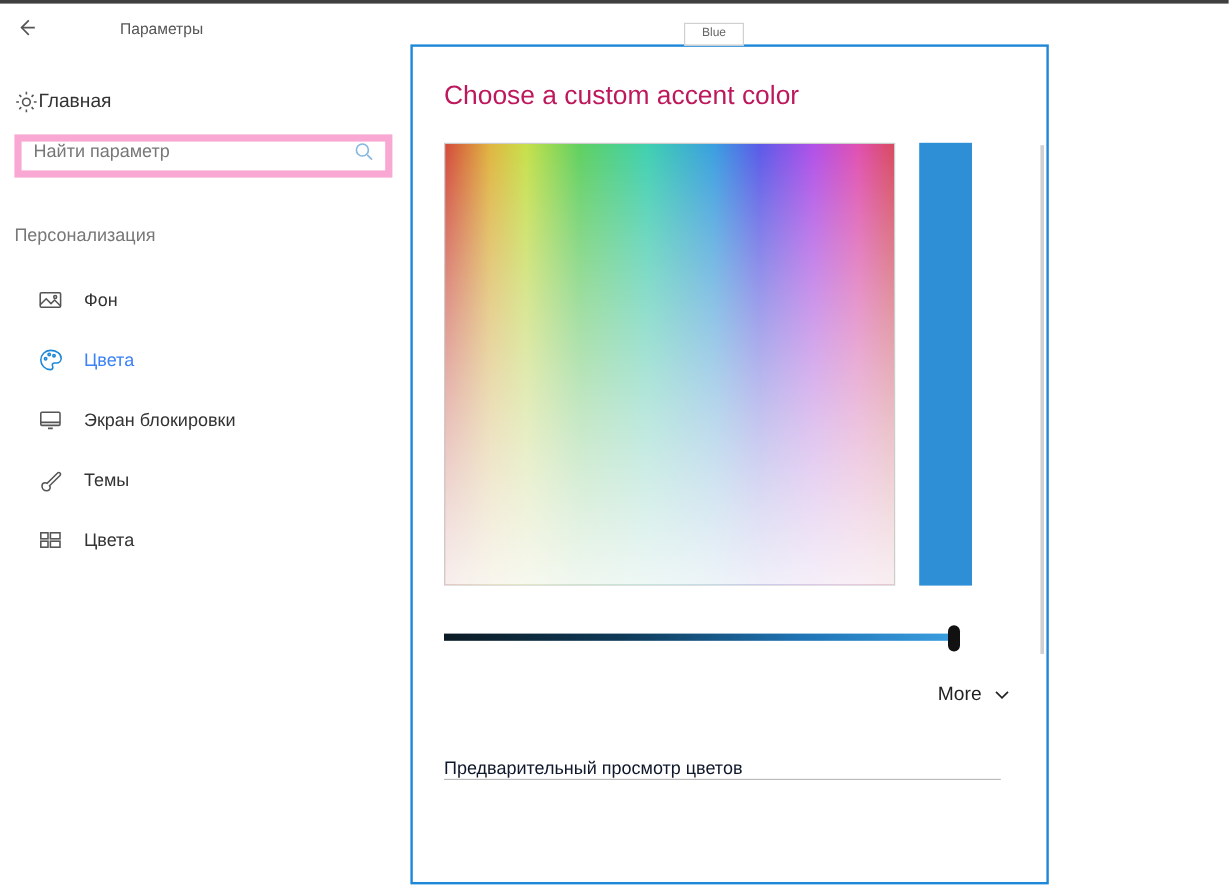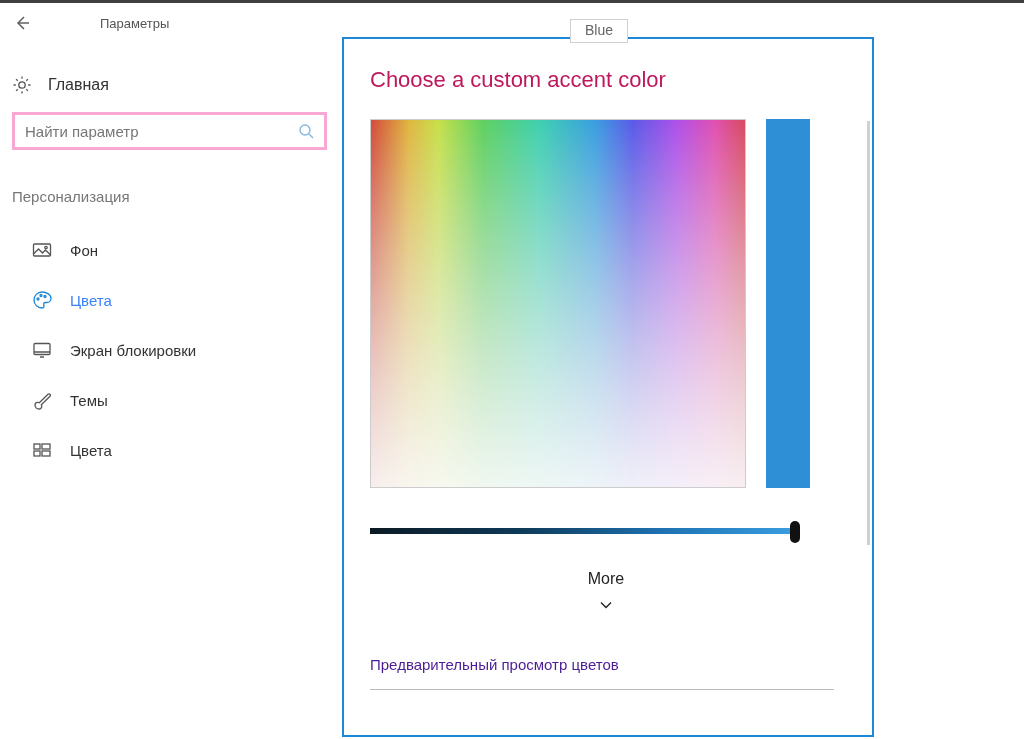--- a/index.html
+++ b/index.html
@@ -9,46 +9,46 @@
   
   .window-top-line { position: absolute; top: 0; left: 0; right: 0; height: 3px; background: #404040; }
 
   
   .titlebar { position: absolute; top: 3px; left: 0; height: 40px; display: flex; align-items: center; gap: 44px; }
   .back-btn { width: 44px; height: 40px; display: flex; align-items: center; justify-content: center; color: #555; }
   .back-btn svg { width: 16px; height: 16px; stroke: #555; }
   .title-text { font-size: 13px; color: #555; margin-left: 12px; }
 
   
-  .home-row { position: absolute; top: 60px; left: 12px; height: 50px; display: flex; align-items: center; gap: 16px; color: #333; }
+  .home-row { position: absolute; top: 60px; left: 12px; height: 50px; display: flex; align-items: center; color: #333; }
   .home-row .ico { width: 20px; height: 20px; display:flex; align-items:center; justify-content:center; }
   .home-row .lbl { font-size: 16px; }
 
   
-  .search-wrap { position: absolute; top: 112px; left: 12px; width: 315px; height: 36px; border: 3px solid #f9a8d4; display: flex; align-items: center; padding: 16px 10px; }
+  .search-wrap { position: absolute; top: 112px; left: 12px; width: 315px; height: 36px; border: 6px solid #f9a8d4; display: flex; align-items: flex-start; padding: 0 10px; }
   .search-wrap input { flex: 1; border: none; outline: none; font-size: 15px; color: #333; background: transparent; }
   .search-wrap input::placeholder { color: #777; }
   .search-wrap .sicon { width: 16px; height: 16px; color: #a0bfe0; }
 
   
   .section-heading { position: absolute; top: 188px; left: 12px; font-size: 15px; color: #777; }
 
   
   .navlist { position: absolute; top: 225px; left: 0; width: 330px; }
   .navitem { height: 50px; display: flex; align-items: center; gap: 18px; padding-left: 12px; cursor: pointer; color: #333; margin-left: 20px; }
   .navitem .ico { width: 20px; height: 20px; display:flex; align-items:center; justify-content:center; color: #555; }
   .navitem .lbl { font-size: 15px; }
   .navitem.selected { color: #3b82f6; }
   .navitem.selected .ico { color: #1e88d8; }
 
   
   .dialog { position: absolute; top: 37px; left: 342px; width: 532px; height: 700px; border: 2px solid #1e88d8; background: #fff; z-index: 10; }
 
   
-  .tooltip { position: absolute; top: 19px; left: 570px; border: 1px solid #d0d0d0; background: #fff; padding: 2px 14px 4px; font-size: 14px; color: #666; z-index: 20; }
+  .tooltip { position: absolute; top: 19px; left: 570px; border: 1px solid #d0d0d0; background: #fff; padding: 2px 14px 4px; font-size: 10px; color: #666; z-index: 20; }
 
   .dialog-inner { padding: 28px 26px 0 26px; height: 100%; position: relative; }
   .dialog-title { font-size: 22px; font-weight: 400; color: #be185d; }
 
   .picker-row { margin-top: 26px; display: flex; gap: 20px; }
   .hue-field { width: 376px; height: 369px; position: relative; border: 1px solid #ccc; }
   
   .hue-gradient { position:absolute; inset:0;
     background: linear-gradient(to right,
       #d34a3a 0%, #e0b540 10%, #c7e04a 18%, #5fd060 30%, #3fd0b0 45%,
@@ -61,25 +61,25 @@
     background: linear-gradient(to bottom, rgba(255,255,255,0) 0%, rgba(200,200,200,0.55) 100%);
     pointer-events:none; }
 
   .preview-swatch { width: 44px; height: 369px; background: #2f8fd6; }
 
   .value-slider { margin-top: 34px; width: 426px; height: 18px; position: relative; }
   .value-track { position:absolute; top: 6px; left: 0; right: 0; height: 6px;
     background: linear-gradient(to right, #0b1a24 0%, #0e3a58 35%, #1f74b5 70%, #3a9ee0 100%); }
   .value-thumb { position:absolute; top: -1px; right: -4px; width: 10px; height: 22px; background: #111; border-radius: 5px; }
 
-  .more-row { margin-top: 30px; display: flex; justify-content: flex-end; align-items: center; gap: 10px; padding-right: 4px; flex-direction: column; }
+  .more-row { margin-top: 30px; display: flex; justify-content: flex-end; align-items: center; gap: 10px; padding-right: 4px; }
   .more-row .mlabel { font-size: 16px; color: #222; }
   .more-row .chev { width: 14px; height: 14px; }
 
-  .preview-label-row { margin-top: 44px; font-size: 15px; color: #4c1d95; border-bottom: 1px solid #bbb; padding-bottom: 16px; width: 464px; }
+  .preview-label-row { margin-top: 44px; font-size: 15px; color: #0f172a; border-bottom: 1px solid #bbb; padding-bottom: 0; width: 464px; }
 
   .button-row { position: absolute; left: 16px; right: 16px; bottom: 32px; display: flex; gap: 8px; }
   .dlg-btn { flex: 1; height: 38px; background: #d9d9d9; border: none; font-size: 15px; color: #222; cursor: pointer; }
 
   
   .dlg-scroll { position:absolute; top: 82px; right: 2px; width: 3px; height: 424px; background: #d0d0d0; }
 
   svg { display:block; }
 </style>
 </head>

